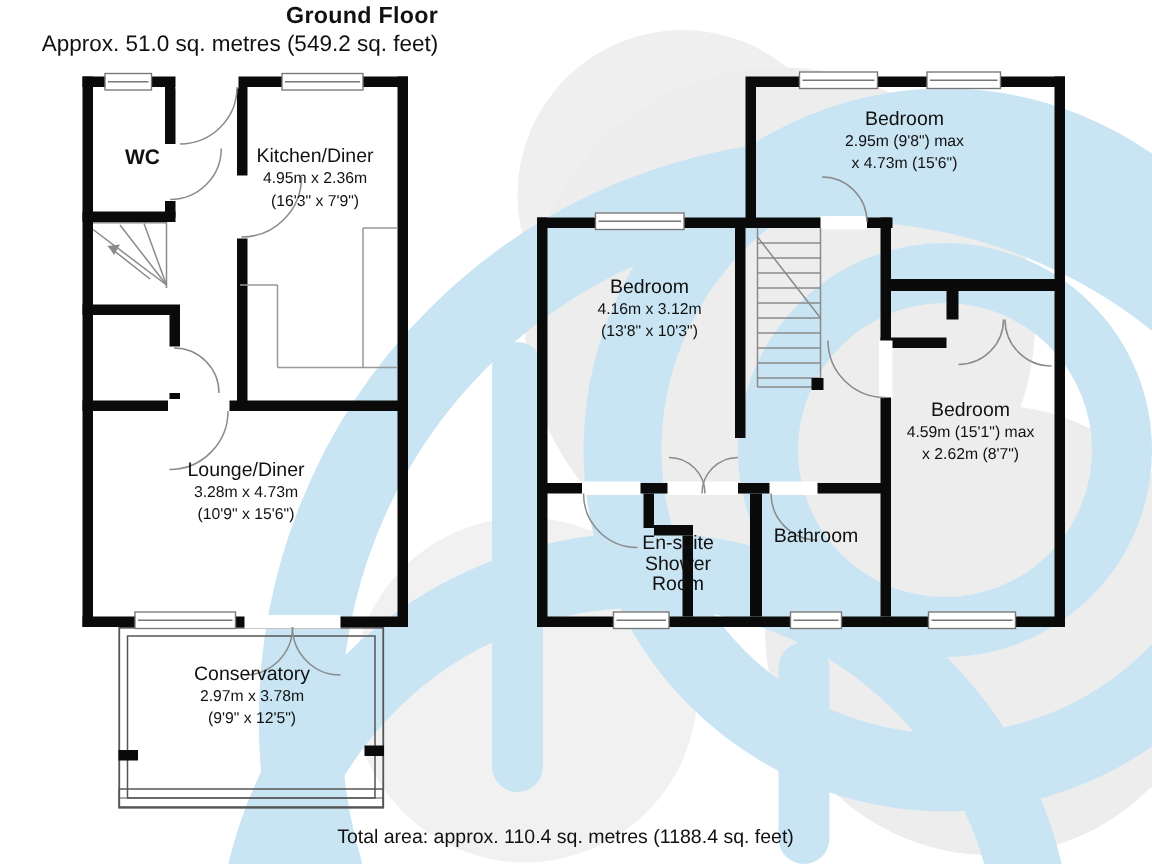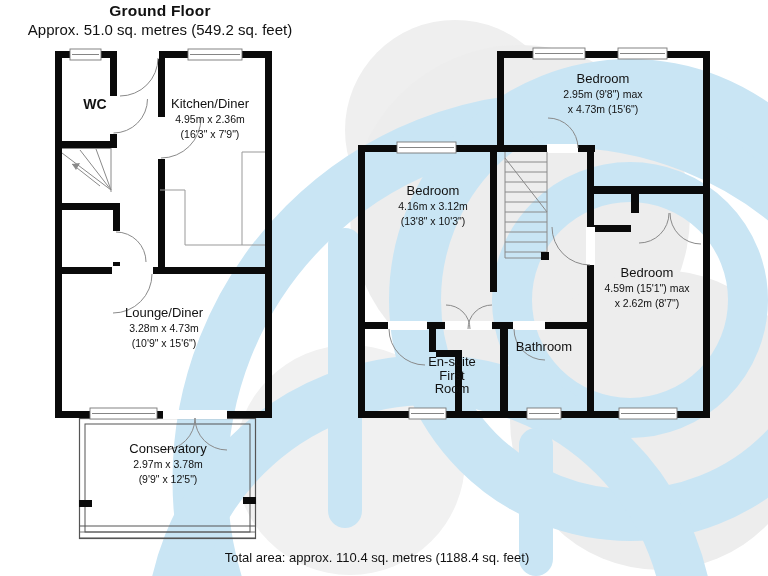--- a/index.html
+++ b/index.html
@@ -1,19 +1,19 @@
 <!DOCTYPE html>
 <html><head>
 <meta charset="utf-8">
 <style>
   html,body{margin:0;padding:0;background:#fff;}
   #canvas{position:relative;width:768px;height:576px;background:#fff;overflow:hidden;
           font-family:"Liberation Sans","DejaVu Sans",sans-serif;color:#111;}
   #plan-svg{position:absolute;left:0;top:0;}
-  .floor-title{position:absolute;transform:translateX(-50%);text-align:center;white-space:nowrap;}
+  .floor-title{position:absolute;transform:translateX(-50%);text-align:right;white-space:nowrap;}
   .floor-title .t{font-size:15.5px;font-weight:bold;letter-spacing:.2px;}
   .floor-title .s{font-size:15px;margin-top:1px;}
   .room-label{position:absolute;transform:translateX(-50%);text-align:center;white-space:nowrap;}
   .room-label .rname{font-size:13px;font-weight:normal;line-height:16px;}
   .room-label .rname.small{font-size:13px;line-height:13.5px;}
   .room-label .rdim{font-size:10.5px;line-height:14.5px;}
   .wc-label{font-size:14px;font-weight:bold;}
   #footer-total{position:absolute;transform:translateX(-50%);font-size:13px;white-space:nowrap;}
 </style>
 </head>
@@ -242,23 +242,23 @@
   </div>
 
   <div class="room-label" style="left:647px;top:265px;">
     <div class="rname">Bedroom</div>
     <div class="rdim">4.59m (15'1") max</div>
     <div class="rdim">x 2.62m (8'7")</div>
   </div>
 
   <div class="room-label" style="left:452px;top:355px;">
     <div class="rname small">En-suite</div>
-    <div class="rname small">First</div>
+    <div class="rname small">Shower</div>
     <div class="rname small">Room</div>
   </div>
 
-  <div class="room-label" style="left:544px;top:339px;">
+  <div class="room-label" style="left:544px;top:349px;">
     <div class="rname">Bathroom</div>
   </div>
 
   <div id="footer-total" style="left:377px;top:550px;">Total area: approx. 110.4 sq. metres (1188.4 sq. feet)</div>
 
 </div>
 
 </body></html>

